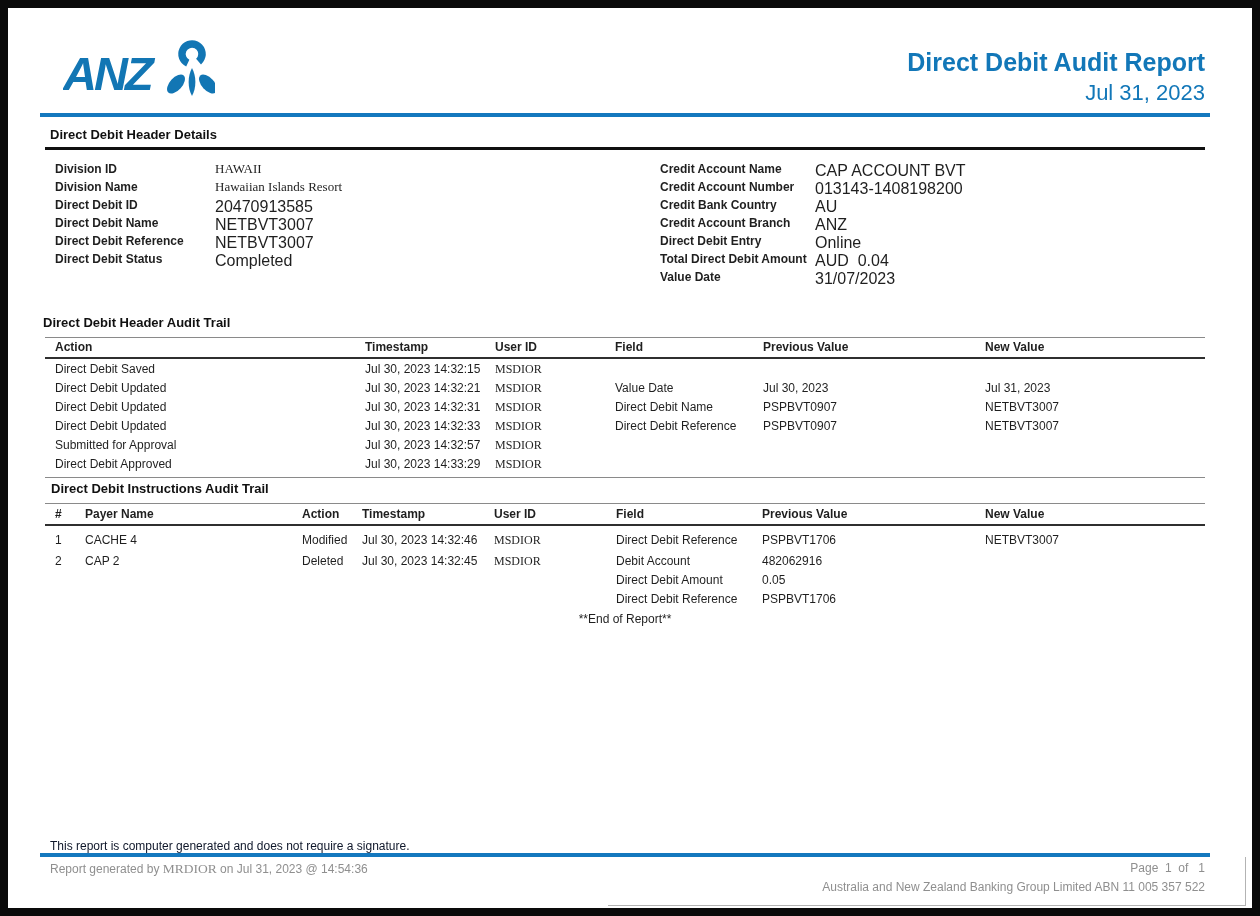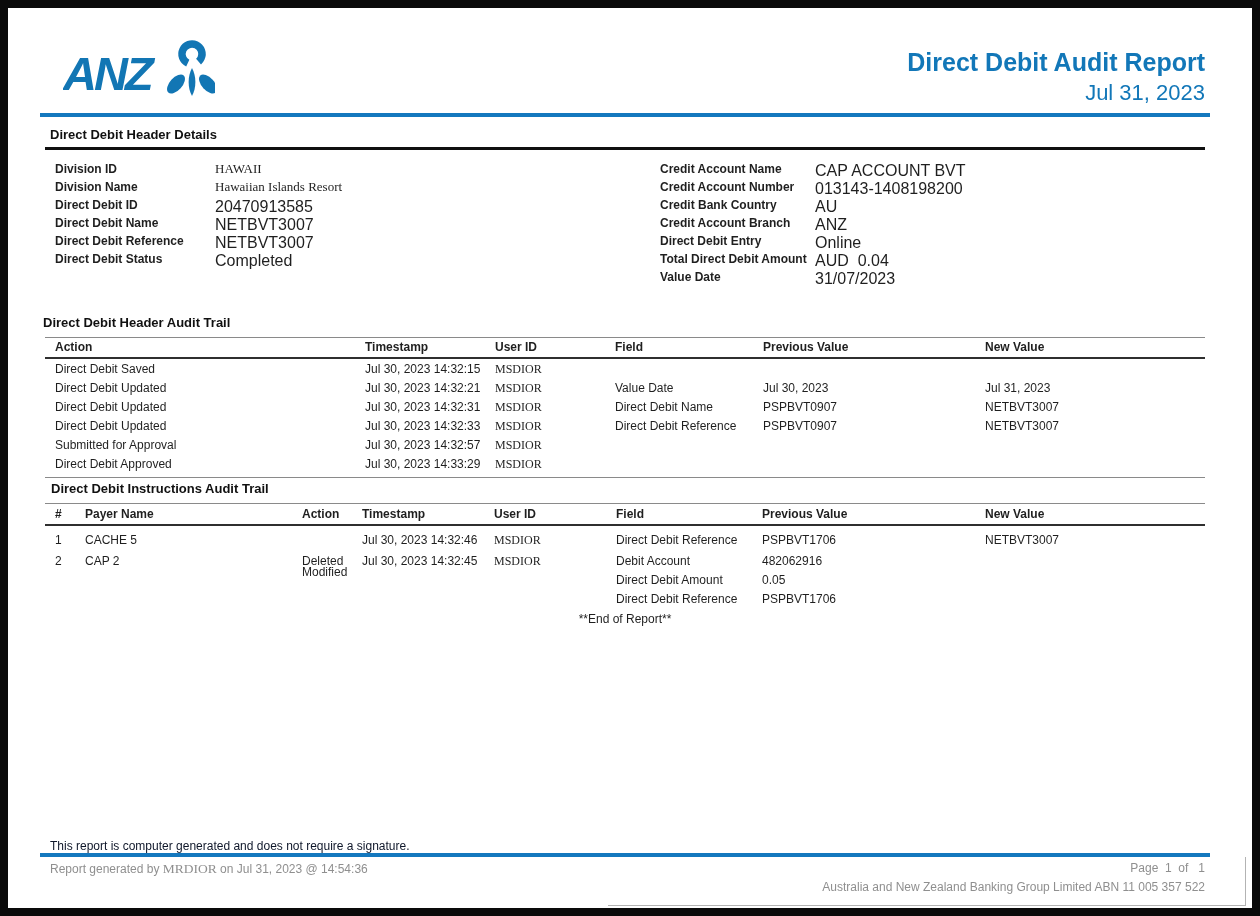--- a/index.html
+++ b/index.html
@@ -151,22 +151,22 @@
       <span class="colhead" style="left:354px;">Timestamp</span>
       <span class="colhead" style="left:486px;">User ID</span>
       <span class="colhead" style="left:608px;">Field</span>
       <span class="colhead" style="left:754px;">Previous Value</span>
       <span class="colhead" style="left:977px;">New Value</span>
     </div>
     <div class="abs hline hdrline" style="left:37px;top:516px;width:1160px;"></div>
 
     <div class="row" style="top:525px;">
       <span class="cell" style="left:47px;">1</span>
-      <span class="cell" style="left:77px;">CACHE 5</span>
-      <span class="cell" style="left:294px;margin-top:32px;">Modified</span>
+      <span class="cell" style="left:77px;">CACHE 4</span>
+      <span class="cell" style="left:294px;">Modified</span>
       <span class="cell" style="left:354px;">Jul 30, 2023 14:32:46</span>
       <span class="cell serif" style="left:486px;">MSDIOR</span>
       <span class="cell" style="left:608px;">Direct Debit Reference</span>
       <span class="cell" style="left:754px;">PSPBVT1706</span>
       <span class="cell" style="left:977px;">NETBVT3007</span>
     </div>
     <div class="row" style="top:546px;">
       <span class="cell" style="left:47px;">2</span>
       <span class="cell" style="left:77px;">CAP 2</span>
       <span class="cell" style="left:294px;">Deleted</span>

